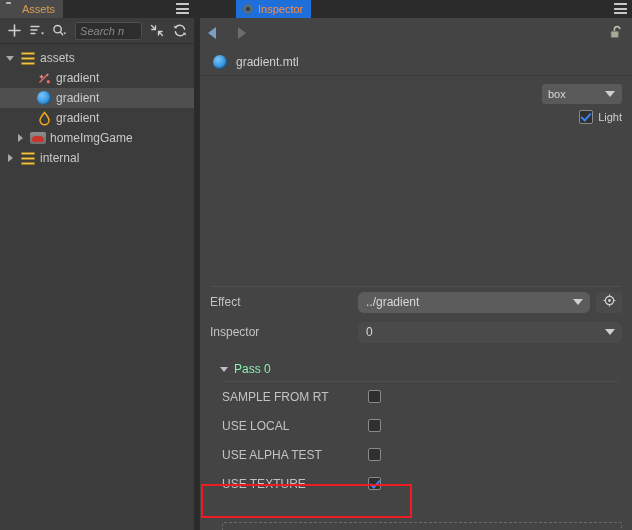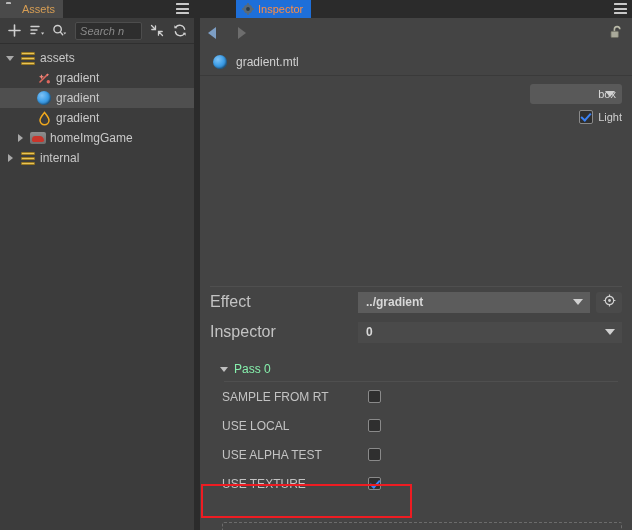--- a/index.html
+++ b/index.html
@@ -134,23 +134,23 @@
   }
 
   .preview-area {
     position: relative; height: 210px; background: #444444;
   }
   .preview-controls {
     position: absolute; right: 10px; top: 8px;
     display: flex; flex-direction: column; align-items: flex-end; gap: 6px;
   }
   .dd-small {
-    width: 92px; height: 20px; background: #595959; border-radius: 3px;
+    width: 80px; height: 20px; background: #595959; border-radius: 3px;
     display: flex; align-items: center; padding: 0 6px;
-    font-size: 11px; color: #d8d8d8; position: relative; justify-content: flex-end;
+    font-size: 11px; color: #d8d8d8; position: relative;
   }
   .dd-caret {
     position: absolute; right: 7px; top: 50%; transform: translateY(-50%);
     width:0;height:0;border-left:5px solid transparent;border-right:5px solid transparent;border-top:6px solid #d0d0d0;
   }
   .check-row { display:flex; align-items:center; gap: 5px; font-size: 11px; color: #d0d0d0; }
 
   .cb {
     width: 13px; height: 13px; border: 1px solid #8a8a8a; border-radius: 2px;
     background: #2f2f2f; position: relative; flex: none;
@@ -160,24 +160,24 @@
     width: 4px; height: 8px; border: solid #3b82f6;
     border-width: 0 2px 2px 0; transform: rotate(42deg);
   }
   .cb.big { width: 14px; height: 14px; }
 
   .section-sep { height: 1px; background: #4f4f4f; margin: 0 10px; }
 
   .field-row {
     height: 30px; display: flex; align-items: center; padding: 0 10px;
   }
-  .field-label { width: 148px; font-size: 16px; color: #c3c3c3; }
+  .field-label { width: 148px; font-size: 12px; color: #c3c3c3; }
   .dd-wide {
-    flex: 1; height: 21px; border-radius: 0; display: flex; align-items: center;
-    padding: 0 8px; font-size: 12px; color: #d8d8d8; position: relative; font-weight: bold;
+    flex: 1; height: 21px; border-radius: 6px; display: flex; align-items: center;
+    padding: 0 8px; font-size: 12px; color: #d8d8d8; position: relative;
   }
   .dd-wide.light { background: #5c5c5c; }
   .dd-wide.dark  { background: #4a4a4a; }
   .locate-btn {
     width: 26px; height: 21px; background: #4a4a4a; border-radius: 3px;
     margin-left: 6px; display:flex; align-items:center; justify-content:center;
   }
 
   .pass-header {
     height: 24px; display: flex; align-items: center; gap: 6px;

